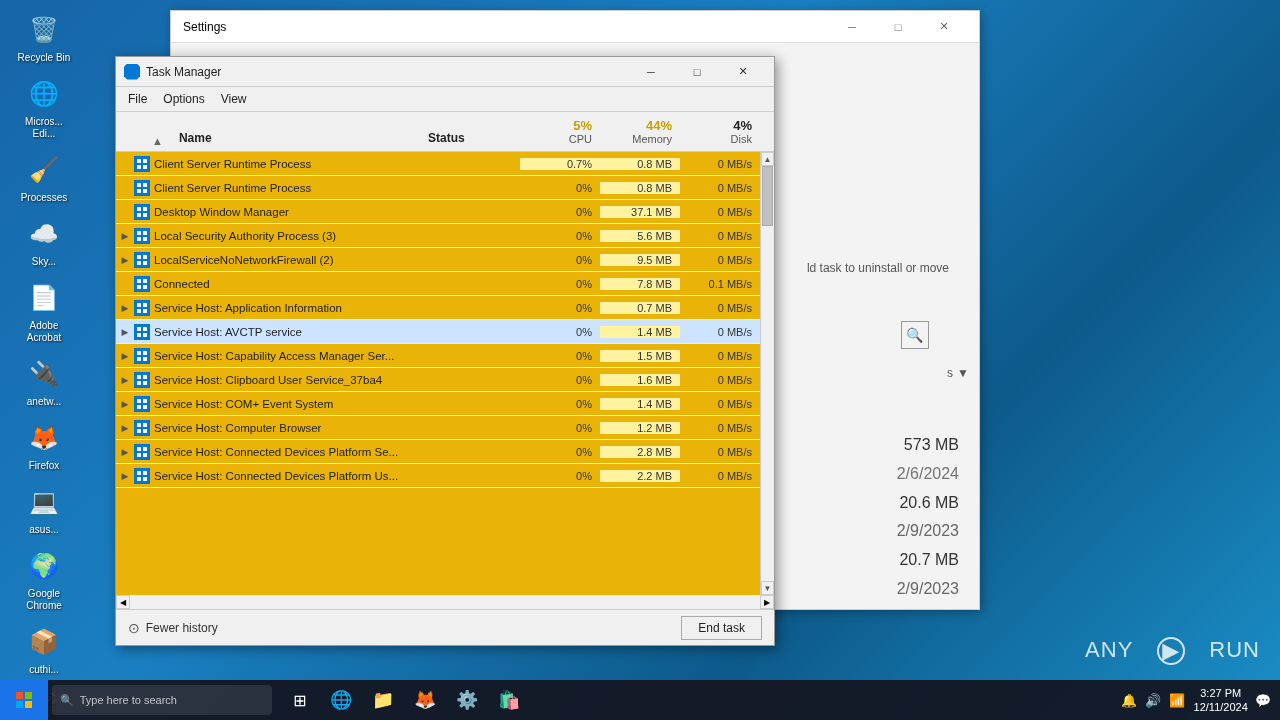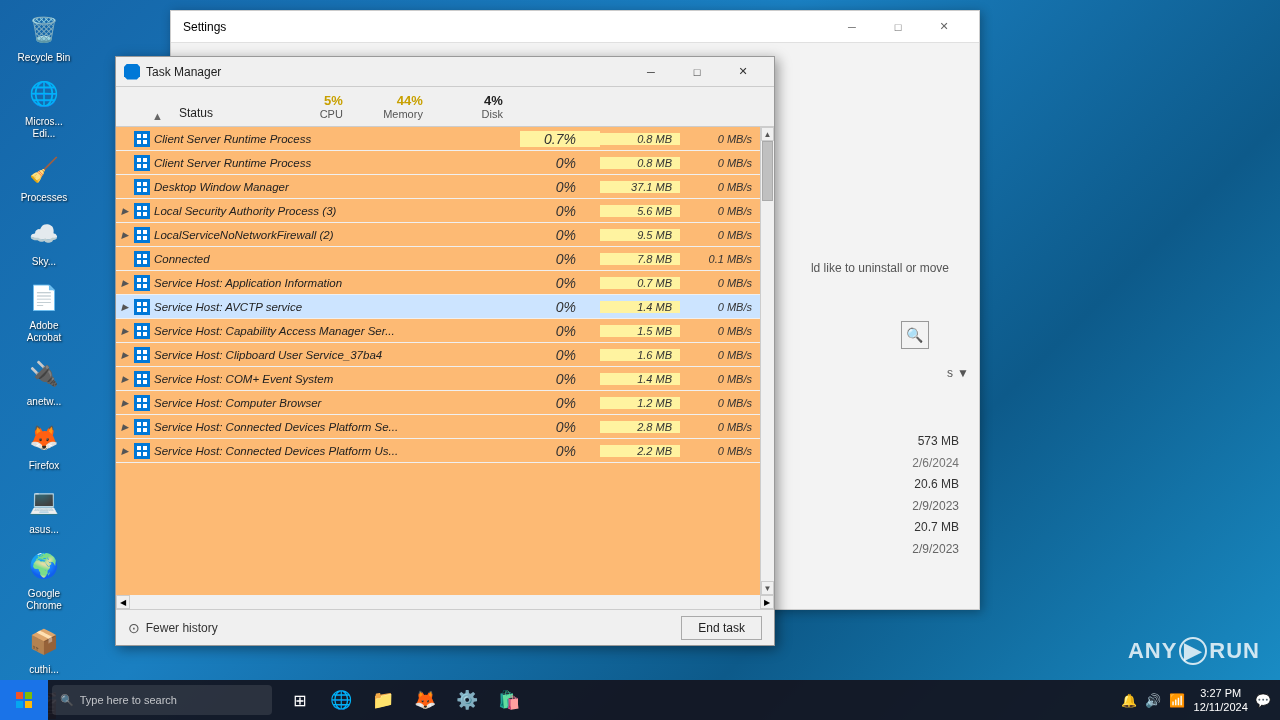--- a/index.html
+++ b/index.html
@@ -283,21 +283,21 @@
       padding: 4px 8px;
       font-size: 12px;
       font-weight: 600;
       color: #222;
     }
 
     .th-status {
       width: 100px;
       padding: 4px 8px;
       font-size: 12px;
-      font-weight: 400;
+      font-weight: 700;
       color: #222;
     }
 
     .th-metric {
       width: 80px;
       padding: 4px 8px;
       text-align: right;
       font-size: 12px;
     }
 
@@ -316,22 +316,21 @@
 
     .th-metric.cpu .pct { color: #c8a000; }
     .th-metric.memory .pct { color: #c8a000; }
     .th-metric.disk .pct { color: #222; }
 
     
     .tm-table-body {
       flex: 1;
       overflow-y: auto;
       overflow-x: hidden;
-      background: #fdba74;
-      font-style: italic;
+      background: #eab308;
     }
 
     .tm-row {
       display: flex;
       align-items: center;
       border-bottom: 1px solid #f0f0f0;
       height: 24px;
     }
 
     .tm-row.selected { background: #cce4ff; }
@@ -374,22 +373,22 @@
     .tm-row-status {
       width: 100px;
       font-size: 11px;
       color: #555;
       padding: 0 8px;
     }
 
     .tm-row-cpu {
       width: 80px;
       text-align: right;
-      font-size: 14px;
-      padding: 0 24px;
+      font-size: 11px;
+      padding: 0 8px;
       color: #333;
     }
 
     .tm-row-memory {
       width: 80px;
       text-align: right;
       font-size: 11px;
       padding: 0 8px;
       color: #333;
     }
@@ -454,26 +453,26 @@
       position: relative;
     }
 
     
     .watermark {
       position: absolute;
       bottom: 55px;
       right: 20px;
       color: rgba(255,255,255,0.8);
       font-size: 22px;
-      font-weight: bold;
+      font-weight: normal;
       font-family: Arial, sans-serif;
       letter-spacing: 1px;
       display: flex;
-      align-items: center;
-      gap: 2px;
+      align-items: flex-start;
+      gap: 24px;
     }
 
     .play-icon {
       width: 28px;
       height: 28px;
       border: 2px solid rgba(255,255,255,0.8);
       border-radius: 50%;
       display: flex;
       align-items: center;
       justify-content: center;
@@ -564,30 +563,30 @@
     <div class="settings-titlebar">
       <span>Settings</span>
       <div class="window-controls">
         <div class="win-btn">─</div>
         <div class="win-btn">□</div>
         <div class="win-btn close">✕</div>
       </div>
     </div>
 
     <div style="padding: 20px; color: #666; font-size: 13px;">
-      <div style="position: absolute; right: 30px; top: 250px; color: #555; font-size: 12px;">ld like to uninstall or move</div>
+      <div style="position: absolute; right: 30px; top: 250px; color: #555; font-size: 12px;">ld task to uninstall or move</div>
       <div style="position: absolute; right: 50px; top: 310px;">
         <div style="width: 28px; height: 28px; border: 1px solid #999; display: flex; align-items: center; justify-content: center; font-size: 14px;">🔍</div>
       </div>
       <div style="position: absolute; right: 10px; top: 355px; display: flex; align-items: center; gap: 4px; font-size: 12px; color: #555;">
         <span>s</span> 
           <span>▼</span>
       </div>
 
-      <div style="position: absolute; right: 20px; top: 420px; text-align: right; font-size: 12px; color: #333; line-height: 1.8;">
+      <div style="position: absolute; right: 20px; top: 420px; text-align: right; font-size: 16px; color: #333; line-height: 1.8;">
         <div>573 MB</div>
         <div style="color: #737373;">2/6/2024</div>
         <div>20.6 MB</div>
         <div style="color: #666;">2/9/2023</div>
         <div>20.7 MB</div>
         <div style="color: #666;">2/9/2023</div>
       </div>
     </div>
   </div>
 
@@ -596,25 +595,31 @@
     <div class="tm-titlebar">
       <div class="tm-title-icon"></div>
       <span class="tm-title-text">Task Manager</span>
       <div class="tm-win-controls">
         <div class="tm-win-btn">─</div>
         <div class="tm-win-btn">□</div>
         <div class="tm-win-btn close">✕</div>
       </div>
     </div>
 
+    <div class="tm-menubar">
+      <div class="tm-menu-item">File</div>
+      <div class="tm-menu-item">Options</div>
+      <div class="tm-menu-item">View</div>
+    </div>
 
 
     <div class="tm-table-header">
       <div style="width: 18px; flex-shrink: 0;"></div>
       <div class="th-sort-arrow">▲</div>
+      <div class="th-name">Name</div>
       <div class="th-status">Status</div>
       <div class="th-metric cpu">
         <span class="pct">5%</span>
         <span class="label">CPU</span>
       </div>
       <div class="th-metric memory">
         <span class="pct">44%</span>
         <span class="label">Memory</span>
       </div>
       <div class="th-metric disk">

